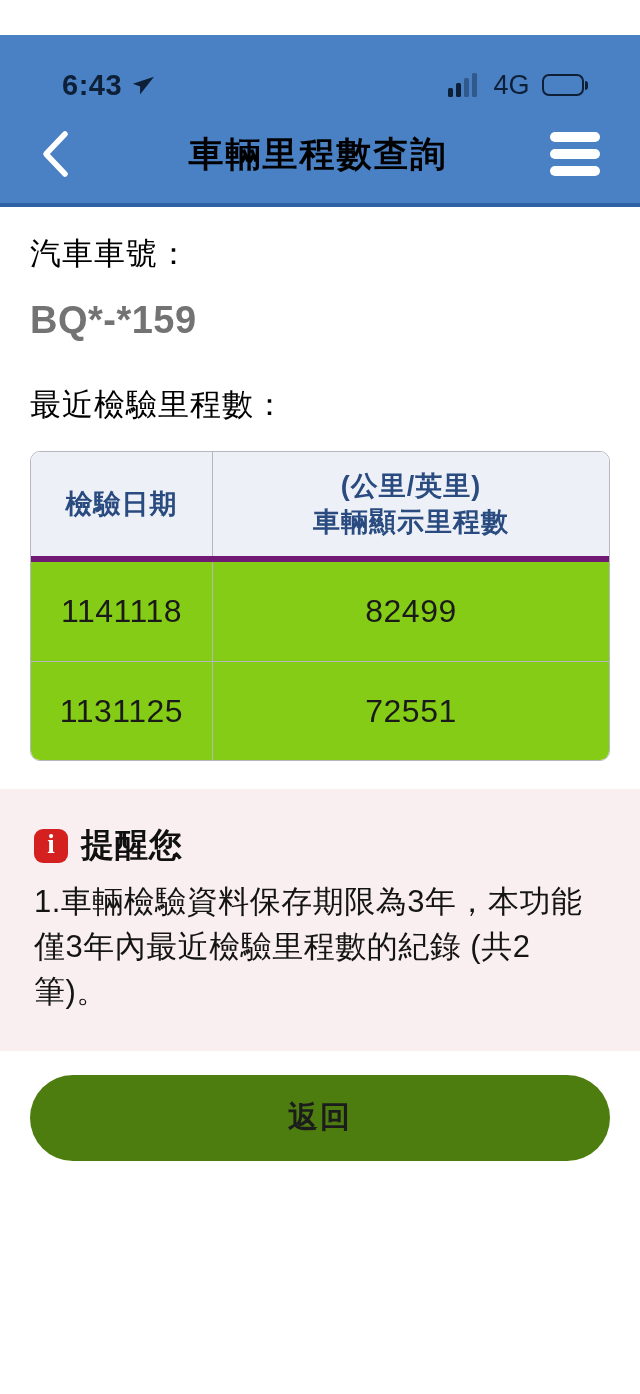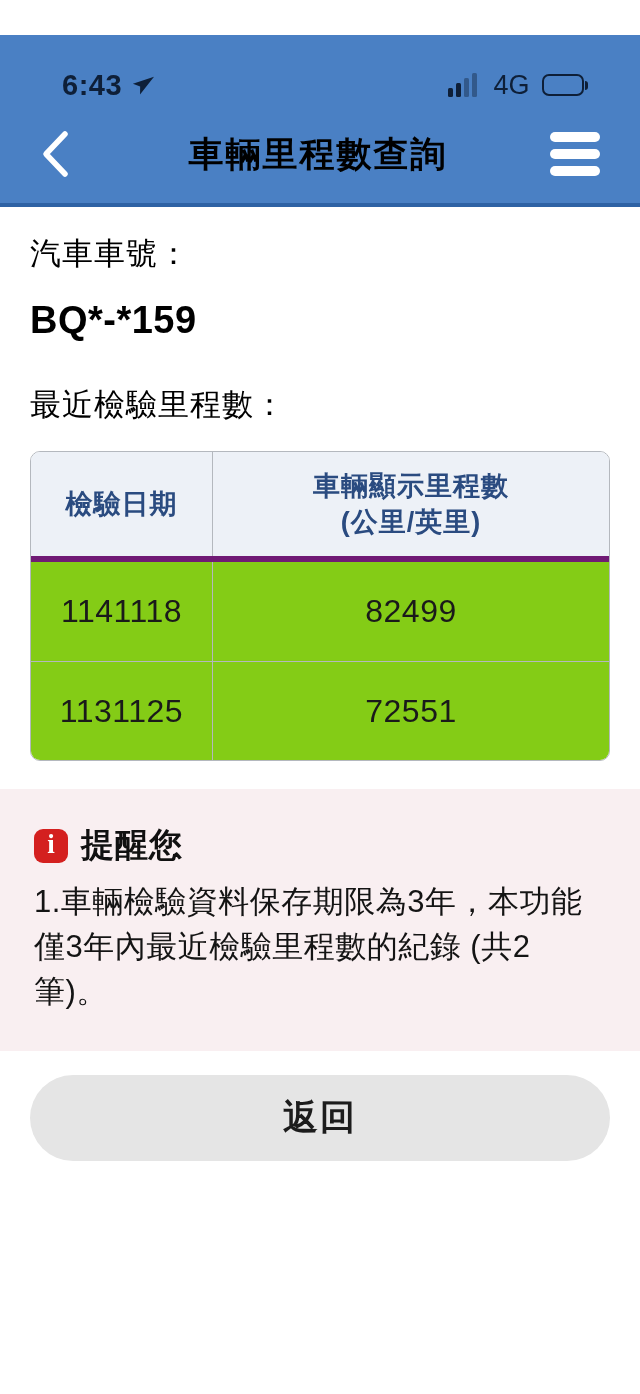--- a/index.html
+++ b/index.html
@@ -111,21 +111,21 @@
     font-size: 31px;
     font-weight: 500;
     color: #000000;
     letter-spacing: 1px;
   }
   .plate-label { margin-top: 26px; }
   .plate-value {
     margin-top: 24px;
     font-size: 38px;
     font-weight: 700;
-    color: #000000;
+    color: #737373;
     letter-spacing: 0.5px;
   }
   .mileage-label { margin-top: 42px; }
 
   
   .mileage-table {
     margin-top: 25px;
     width: 580px;
     border: 1px solid #b4b8be;
     border-radius: 10px;
@@ -194,25 +194,25 @@
     line-height: 1.45;
     letter-spacing: 0.5px;
   }
 
   
   .return-btn {
     display: block;
     margin: 24px auto 8px auto;
     width: 580px;
     height: 86px;
-    background: #e5e5e5;
+    background: #4d7c0f;
     border: none;
     border-radius: 43px;
     font-family: inherit;
-    font-size: 35px;
+    font-size: 30px;
     font-weight: 700;
     color: #1c1c1c;
     letter-spacing: 2px;
     cursor: pointer;
   }
 </style>
 </head>
 <body>
 
 <header class="app-header">
@@ -259,22 +259,22 @@
   <div class="plate-value">BQ*-*159</div>
 
   <div class="field-label mileage-label">最近檢驗里程數：</div>
 
   <div class="mileage-table">
     <div class="t-row t-head">
       <div class="t-cell c1">
         <span>檢驗日期</span>
       </div>
       <div class="t-cell c2">
+        <span>(公里/英里)</span>
         <span>車輛顯示里程數</span>
-        <span>(公里/英里)</span>
       </div>
     </div>
     <div class="t-row t-data">
       <div class="t-cell c1">1141118</div>
       <div class="t-cell c2">82499</div>
     </div>
     <div class="t-row t-data">
       <div class="t-cell c1">1131125</div>
       <div class="t-cell c2">72551</div>
     </div>

